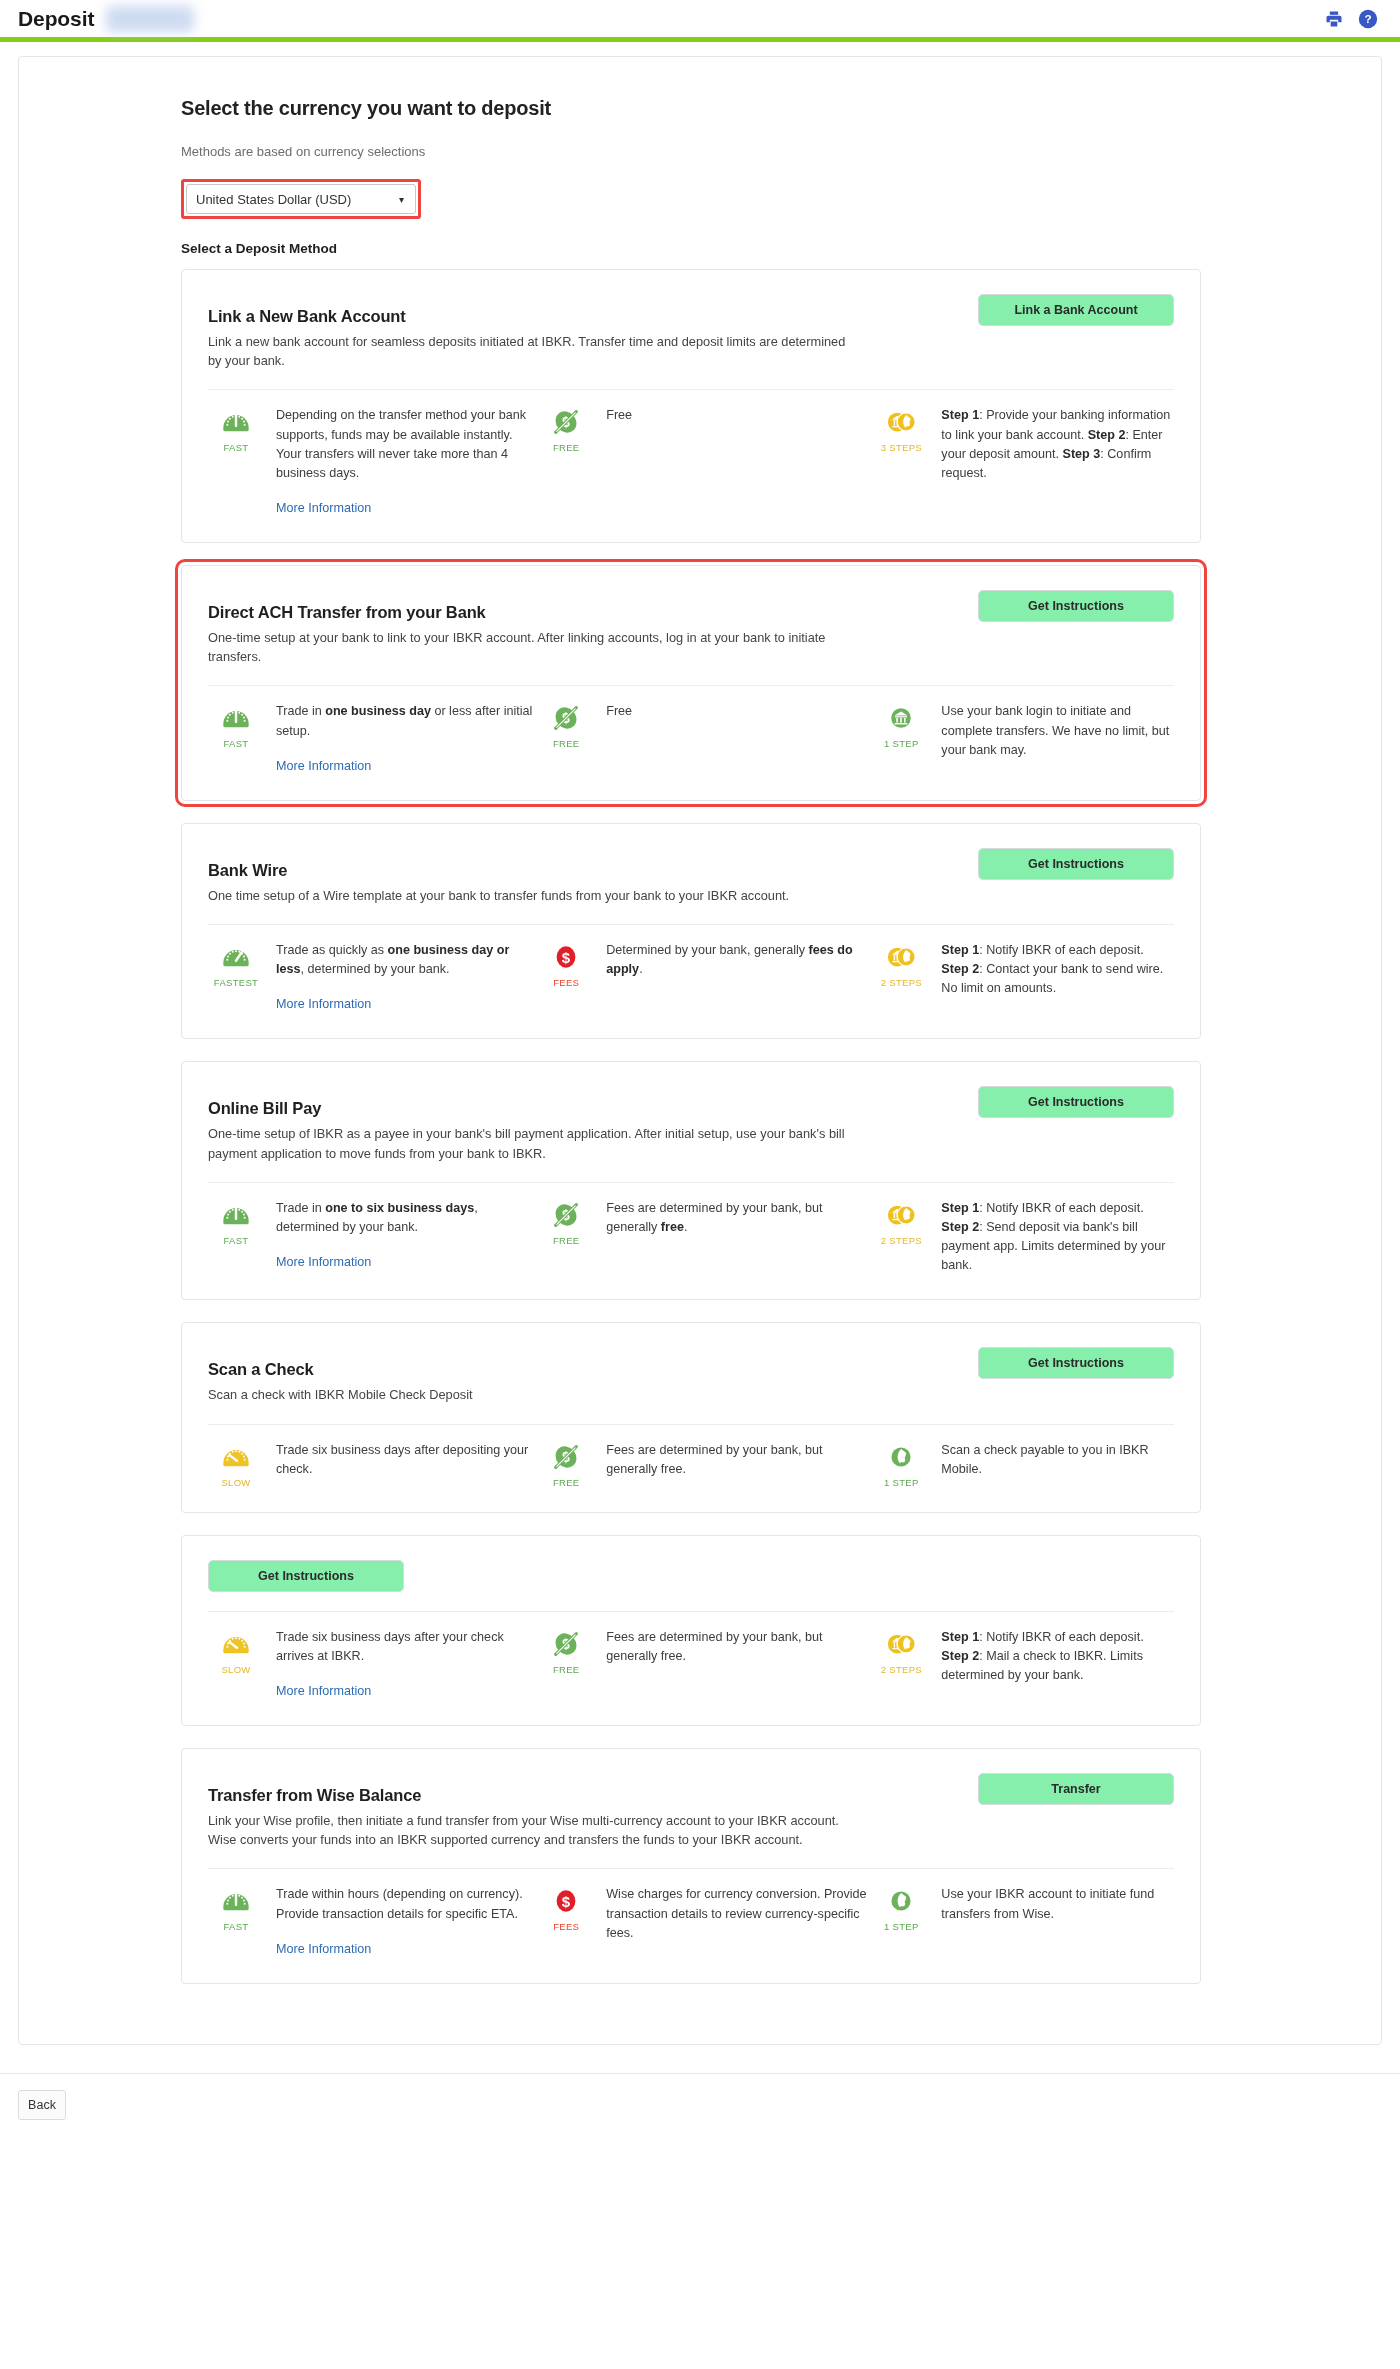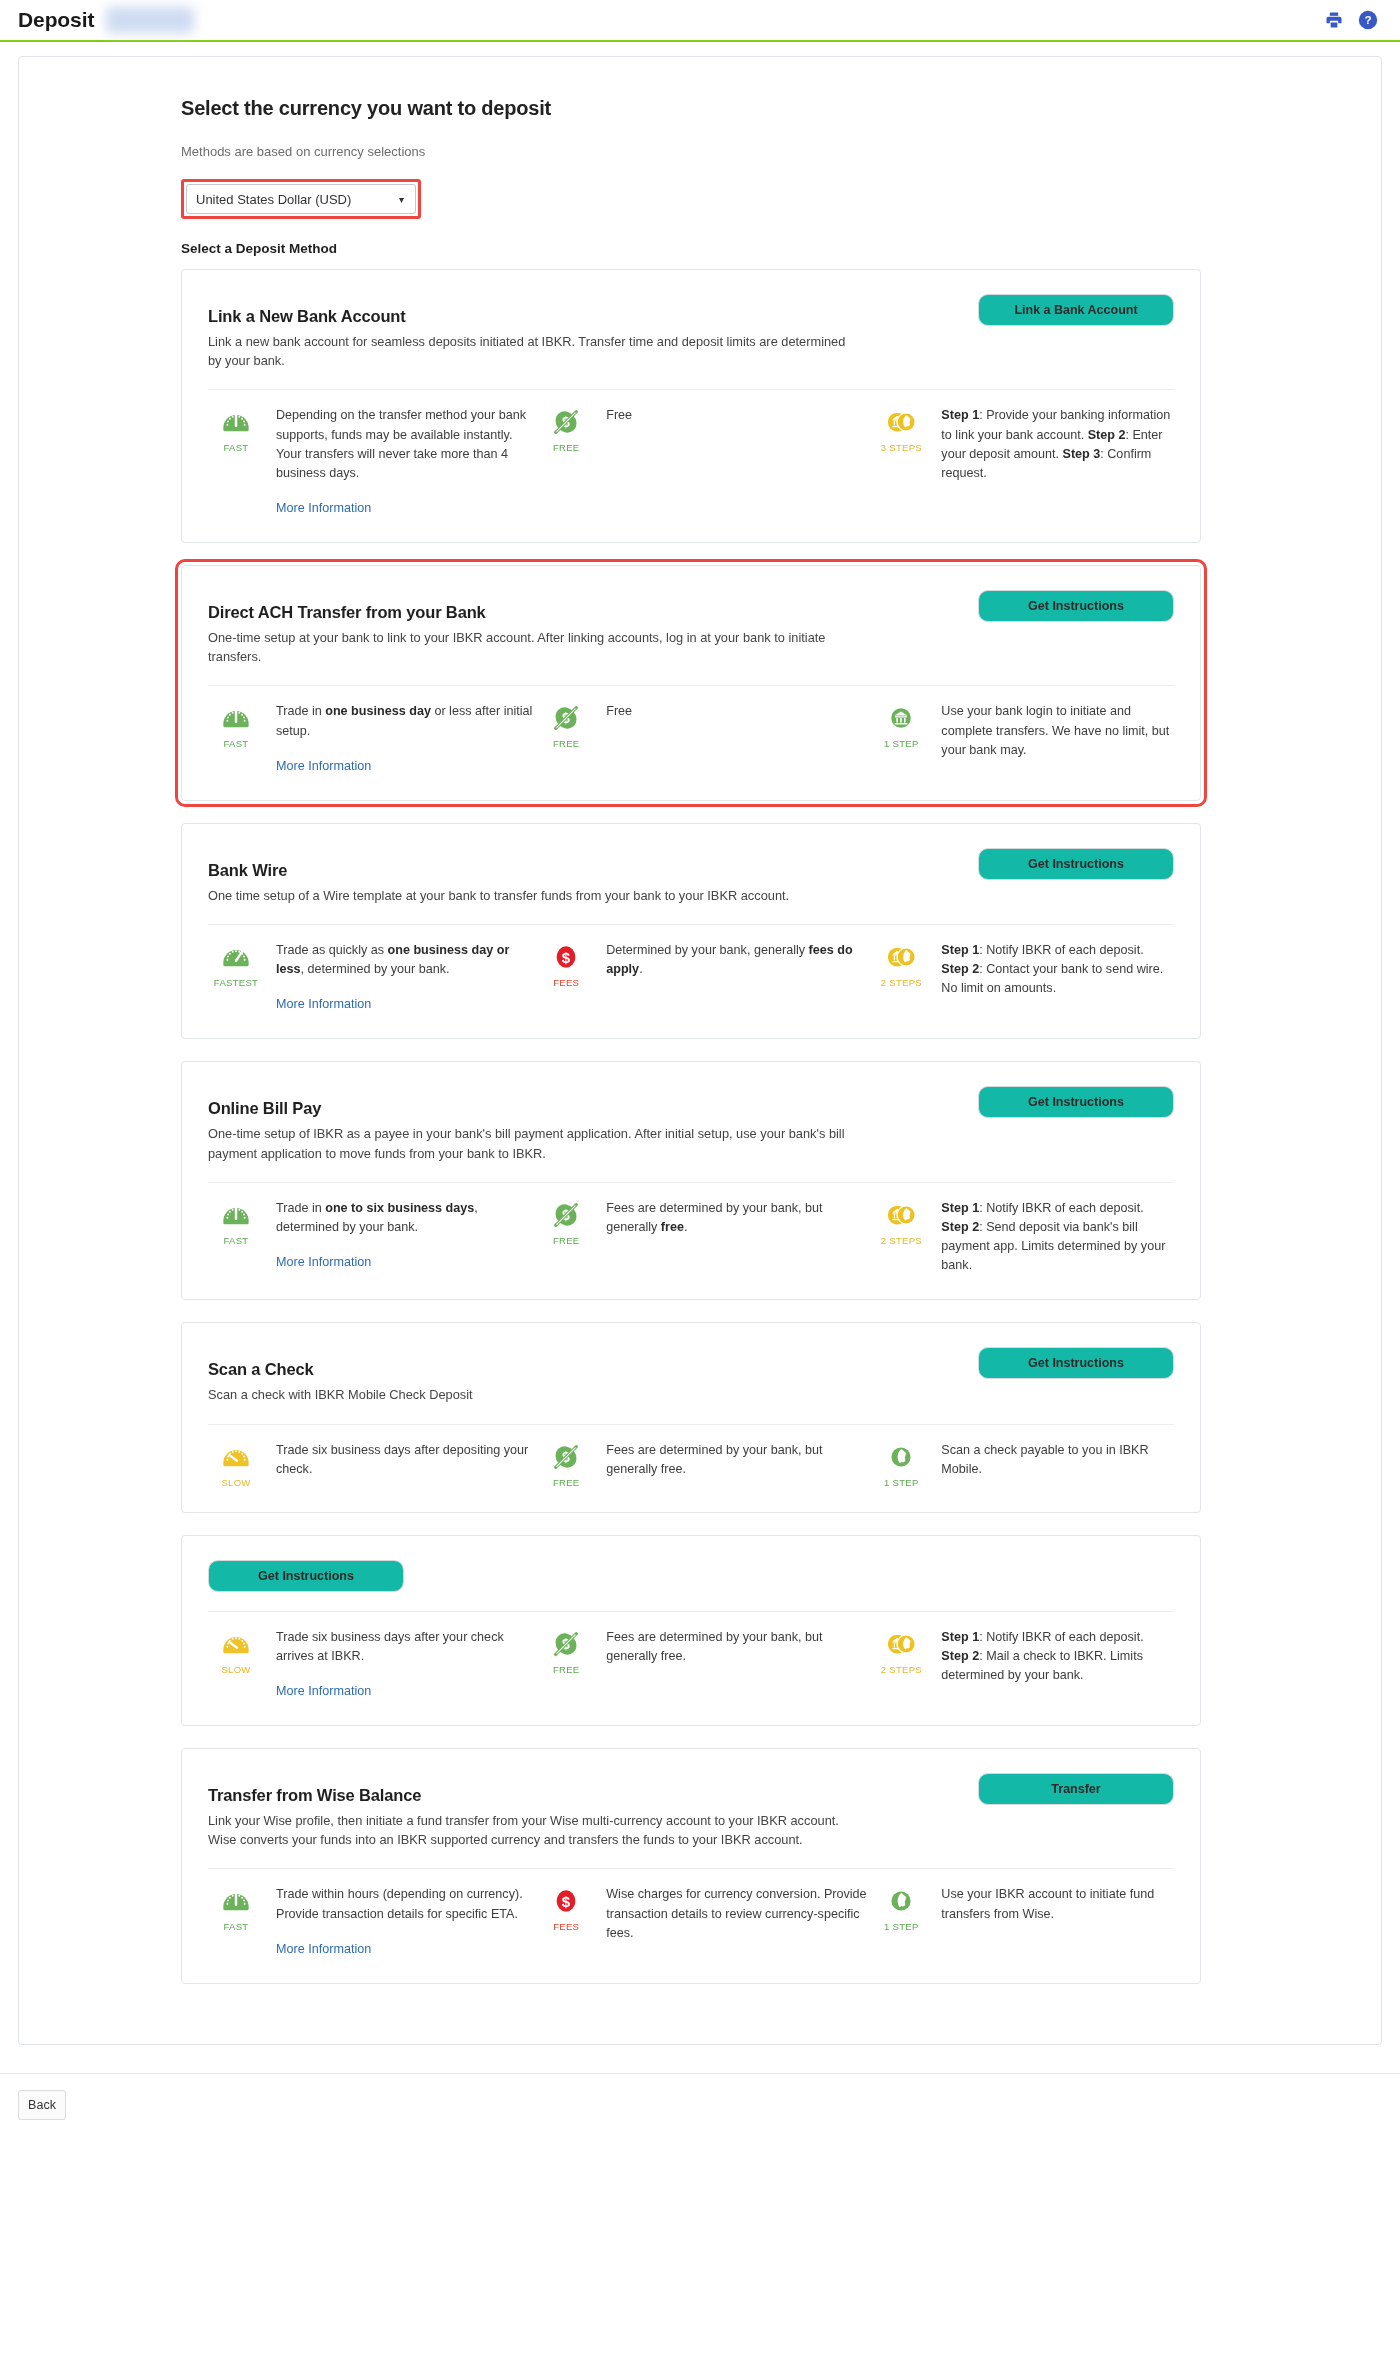--- a/index.html
+++ b/index.html
@@ -11,21 +11,21 @@
     color:#333333;
     -webkit-font-smoothing:antialiased;
   }
 
   
   .topbar{
     height:42px;
     display:flex;
     align-items:center;
     padding:0 22px 0 18px;
-    border-bottom:2px solid #84cc16;
+    border-bottom:5px solid #84cc16;
     background:#fff;
   }
   .page-title{
     font-size:21px;
     font-weight:600;
     color:#1a1a1a;
     letter-spacing:-.1px;
   }
   .redaction{
     width:88px;height:26px;margin-left:12px;border-radius:4px;
@@ -134,23 +134,23 @@
     font-size:12.8px;
     line-height:1.5;
     color:#444;
     margin:0;
     max-width:640px;
   }
   .card-action{width:196px; flex:0 0 196px; padding-top:4px;}
   button.action-btn{
     width:196px;
     height:32px;
-    background:#14b8a6;
+    background:#86efac;
     border:1px solid #d7dadd;
-    border-radius:10px;
+    border-radius:5px;
     font-family:"Liberation Sans", sans-serif;
     font-size:12.5px;
     font-weight:700;
     color:#2b2b2b;
     cursor:pointer;
   }
 
   hr.card-rule{
     border:0;
     border-top:1px solid #ebedee;

